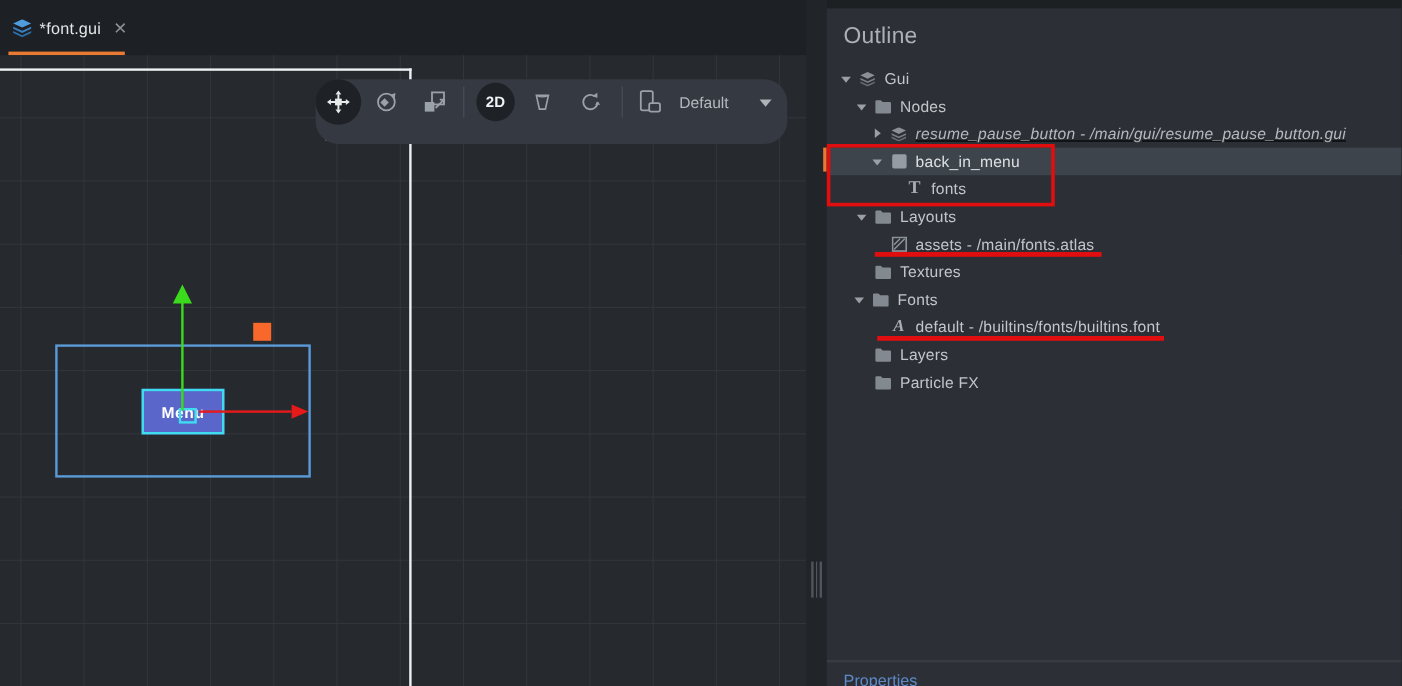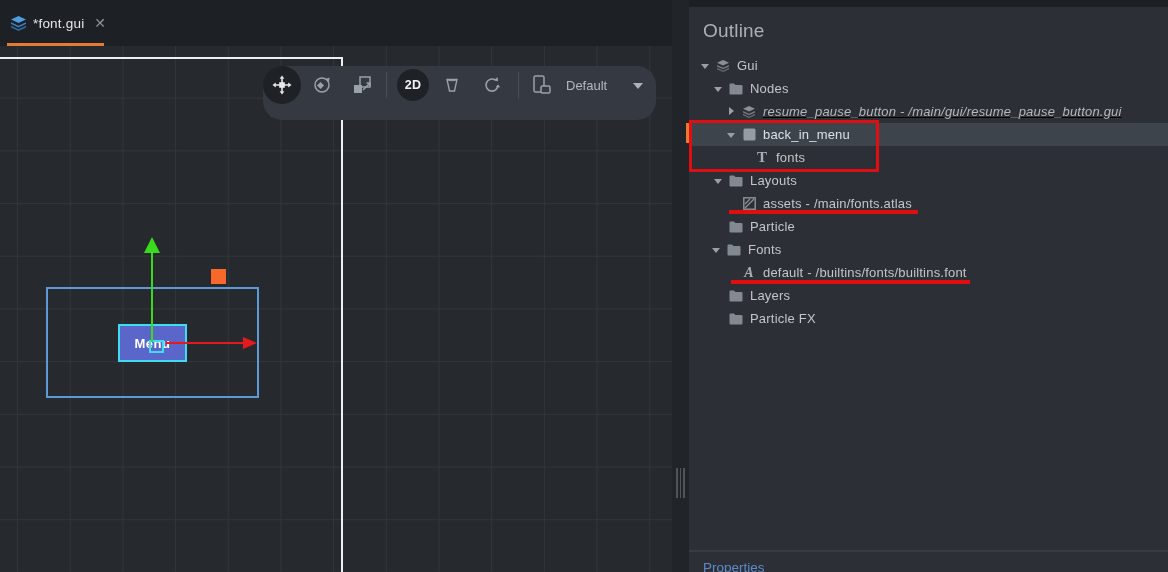--- a/index.html
+++ b/index.html
@@ -276,21 +276,21 @@
           </span>
     <span class="tree-label">assets - /main/fonts.atlas</span>
   </div>
         <div class="tree-row" style="padding-left: 25px;">
     <span class="expander"></span>
     <span class="tree-icon">
             <svg width="14" height="12" viewBox="0 0 14 12">
               <path d="M0.5 1.5 Q0.5 0.5 1.5 0.5 H5 L6.5 2 H12.5 Q13.5 2 13.5 3 V10.5 Q13.5 11.5 12.5 11.5 H1.5 Q0.5 11.5 0.5 10.5 Z" fill="#838990"></path>
             </svg>
           </span>
-    <span class="tree-label">Particle</span>
+    <span class="tree-label">Textures</span>
   </div>
         <div class="tree-row" style="padding-left: 23px;">
     <span class="expander down"></span>
     <span class="tree-icon">
             <svg width="14" height="12" viewBox="0 0 14 12">
               <path d="M0.5 1.5 Q0.5 0.5 1.5 0.5 H5 L6.5 2 H12.5 Q13.5 2 13.5 3 V10.5 Q13.5 11.5 12.5 11.5 H1.5 Q0.5 11.5 0.5 10.5 Z" fill="#838990"></path>
             </svg>
           </span>
     <span class="tree-label">Fonts</span>
   </div>

